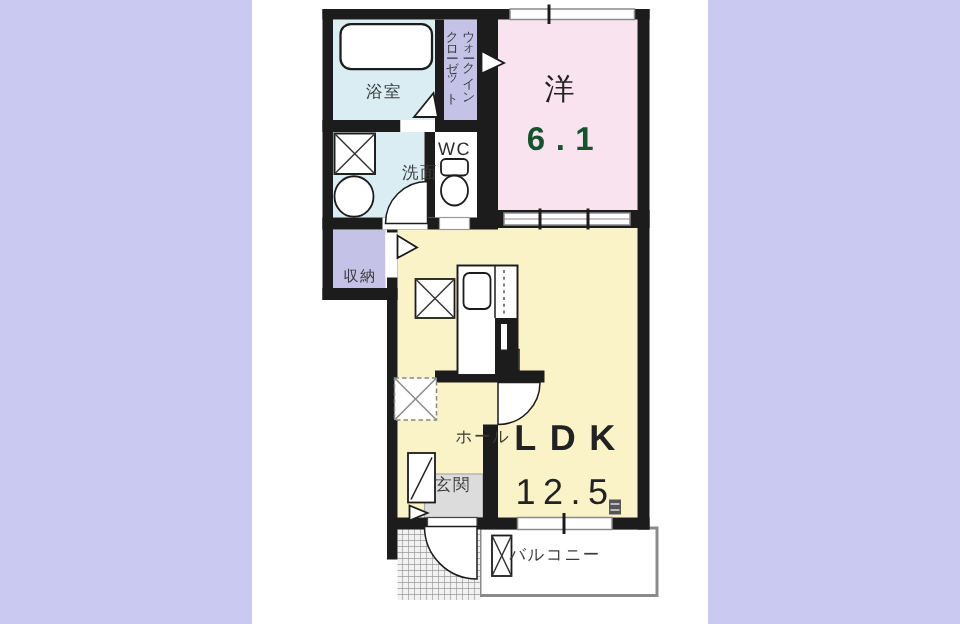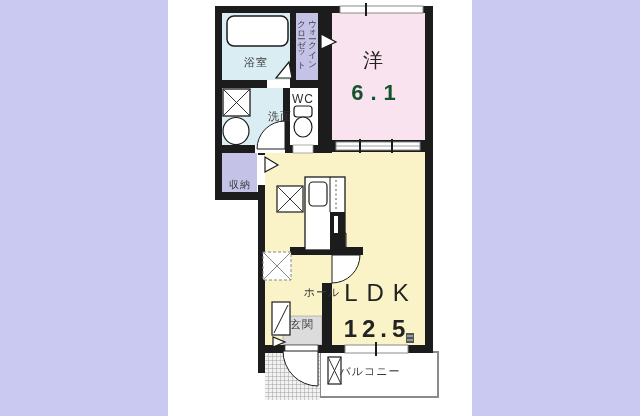--- a/index.html
+++ b/index.html
@@ -145,18 +145,18 @@
   <div class="lbl lbl-s" style="left:256px;top:62px;">浴室</div>
   <div class="wic-label">
     <span>ウォークイン</span>
     <span>クローゼット</span>
   </div>
   <div class="lbl lbl-s" style="left:280px;top:116px;">洗面</div>
   <div class="lbl lbl-wc" style="left:303px;top:99px;">WC</div>
   <div class="lbl lbl-xs" style="left:240px;top:185px;">収納</div>
   <div class="lbl lbl-big" style="left:373px;top:60px;">洋</div>
   <div class="lbl lbl-num" style="left:377px;top:93px;">6.1</div>
-  <div class="lbl lbl-ldk" style="left:381px;top:293px;">LDK</div>
-  <div class="lbl lbl-ldknum" style="left:377px;top:329px;font-weight:bold;">12.5</div>
+  <div class="lbl lbl-ldk" style="left:381px;top:293px;font-weight:bold;">LDK</div>
+  <div class="lbl lbl-ldknum" style="left:377px;top:329px;">12.5</div>
   <div class="lbl lbl-s" style="left:298px;top:292px;margin-left:24px;">ホール</div>
   <div class="lbl lbl-s" style="left:302px;top:325px;font-family:Liberation Mono, monospace;">玄関</div>
   <div class="lbl lbl-s" style="left:370px;top:371px;">バルコニー</div>
 </div>
 
 </body></html>

